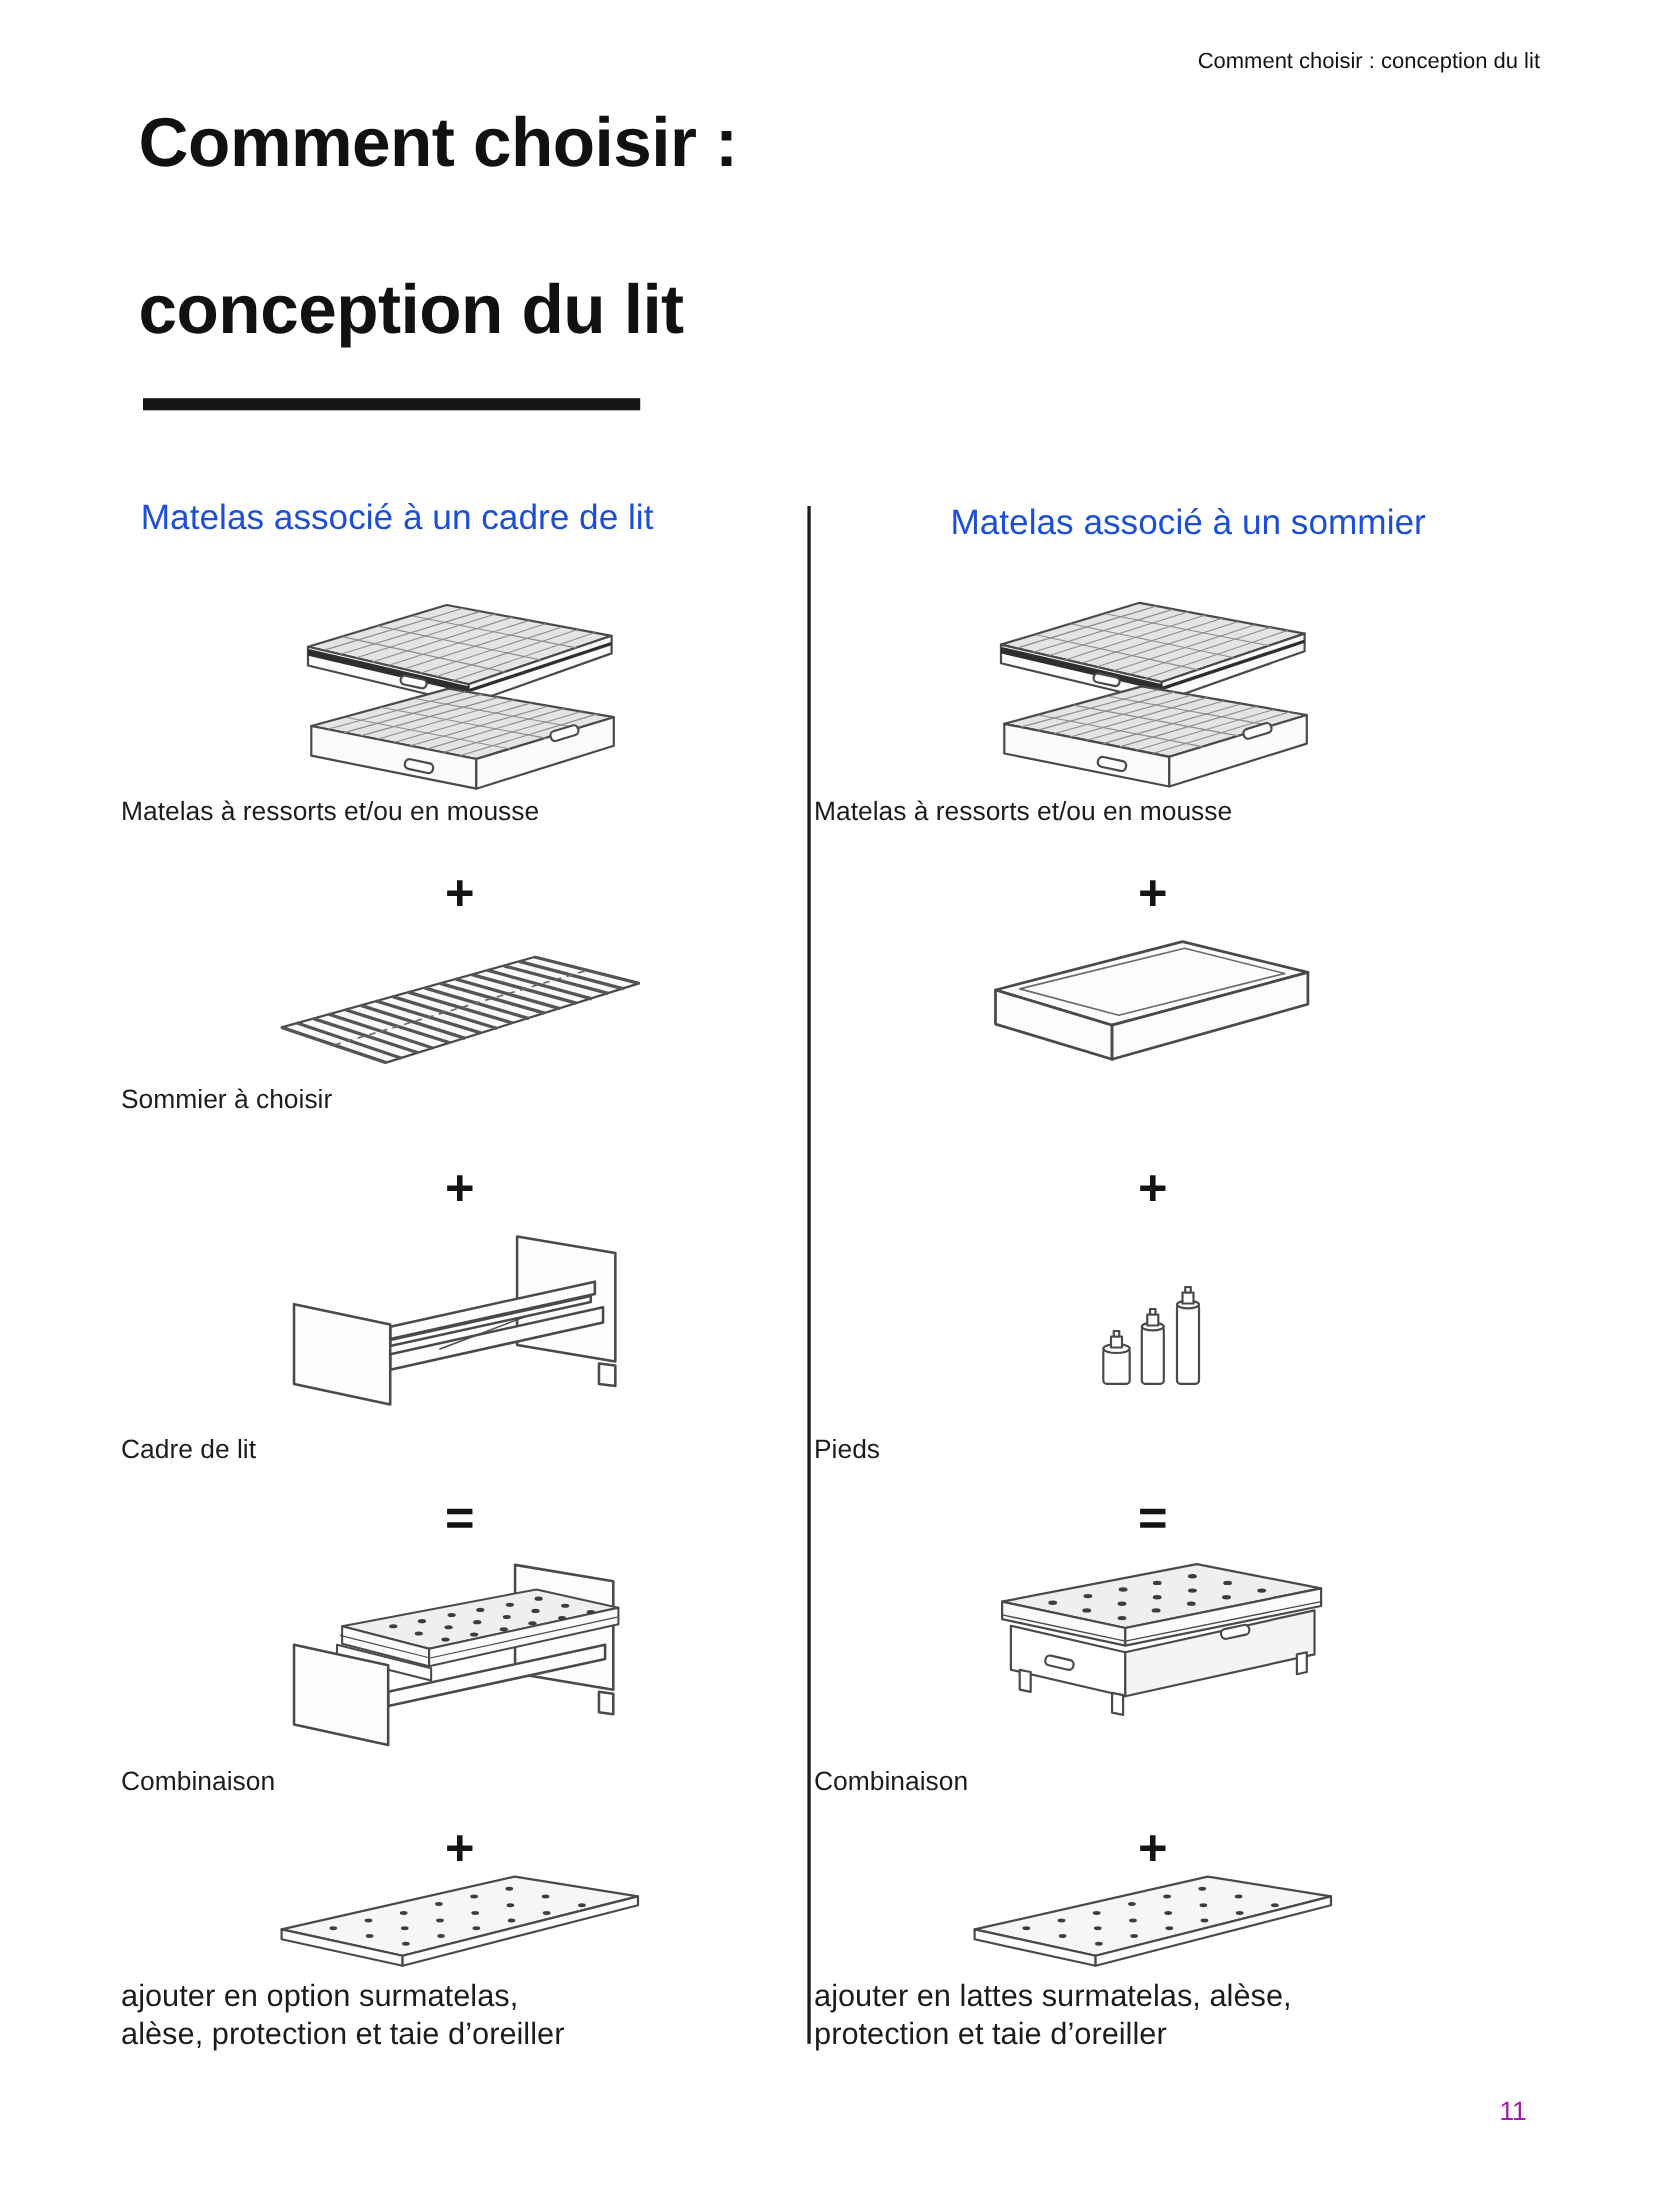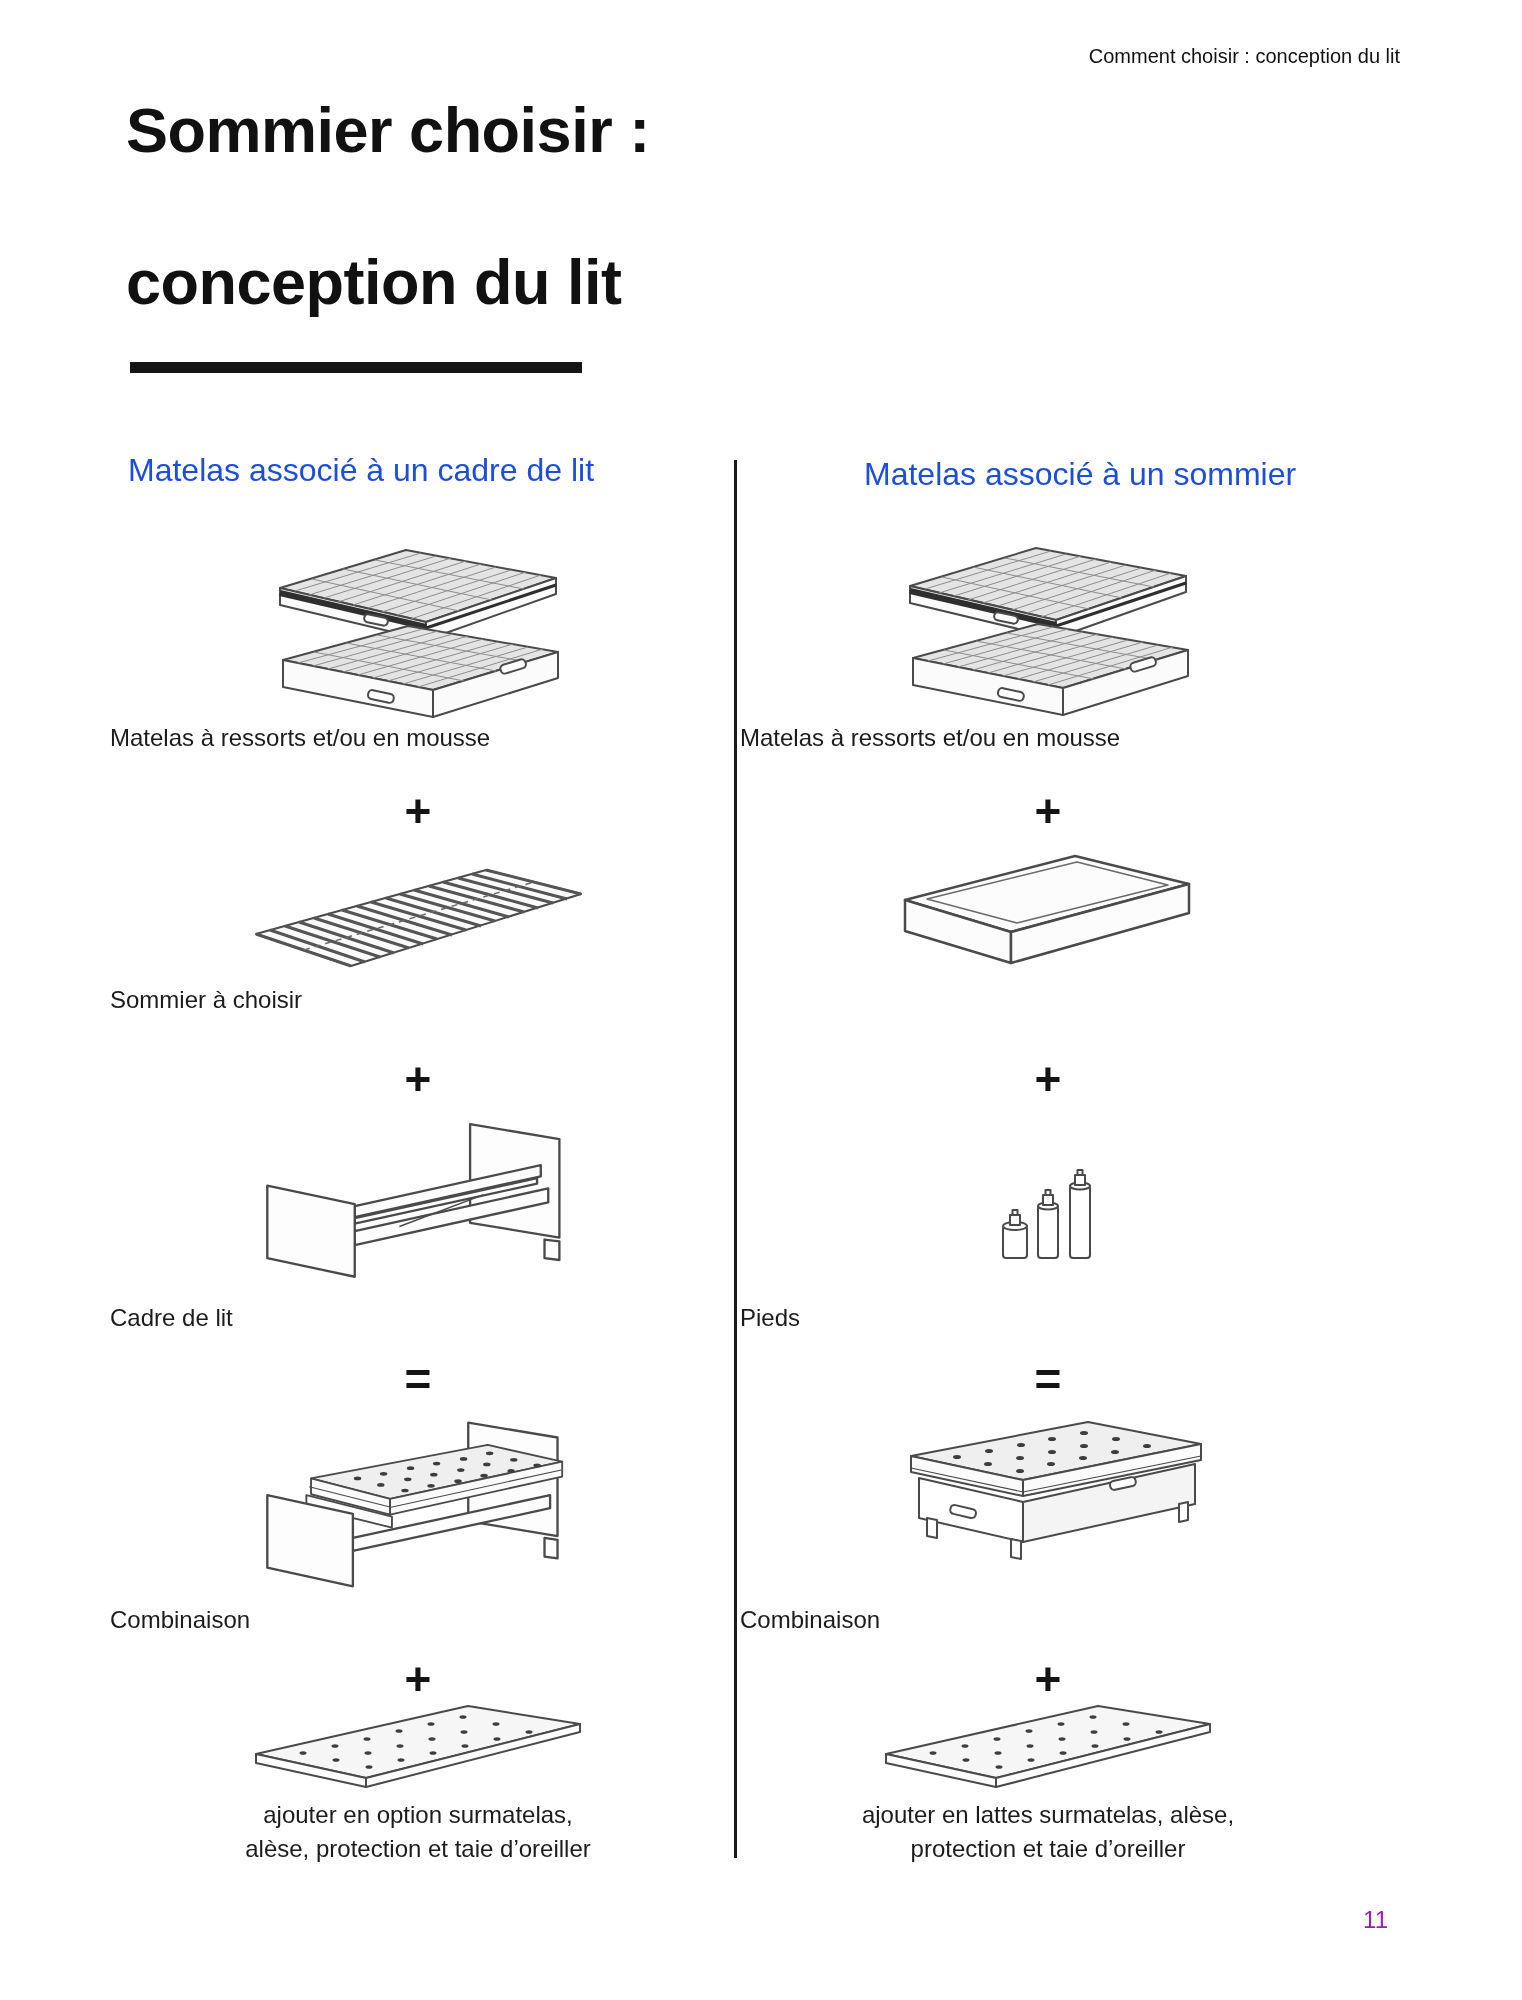--- a/index.html
+++ b/index.html
@@ -18,21 +18,21 @@
   .title{
     position:absolute;left:126px;top:92px;width:900px;
     font-size:63px;line-height:76px;font-weight:bold;color:#111;
     letter-spacing:-0.5px;white-space:pre-line;
   }
   .rule{position:absolute;left:130px;top:362px;width:452px;height:11px;background:#141414;}
   .divider{position:absolute;left:734px;top:460px;width:3px;height:1398px;background:#1a1a1a;}
   .h2{position:absolute;font-size:32px;color:#1d4ed8;white-space:nowrap;}
   .lbl{position:absolute;width:616px;text-align:left;font-size:24px;color:#1c1c1c;}
   .op{position:absolute;width:616px;text-align:center;font-size:46px;font-weight:bold;line-height:1;color:#141414;}
-  .cap{position:absolute;width:616px;text-align:center;font-size:24px;line-height:34px;color:#1c1c1c;}
+  .cap{position:absolute;width:616px;font-size:28px;line-height:34px;color:#1c1c1c;}
   .illus{position:absolute;}
   .pageno{position:absolute;right:134px;top:1906px;font-size:24px;color:#a21caf;}
 </style>
 </head>
 <body>
 
 <svg width="0" height="0" style="position:absolute" aria-hidden="true">
   <defs>
     <symbol id="sym-mattress-pair" viewBox="0 0 300 185">
       <g stroke="#4a4a4a" stroke-width="2" stroke-linejoin="round">
@@ -204,21 +204,21 @@
           <ellipse cx="281" cy="38" rx="3.5" ry="1.8"></ellipse>
       </g>
     </symbol>
   </defs>
 </svg>
 
 <div class="page">
 
   <div class="runhead">Comment choisir : conception du lit</div>
 
-  <div class="title"><span>Sommier choisir :</span><br>
+  <div class="title"><span>Comment choisir :</span><br>
   <span>conception du lit</span></div>
 
   <div class="rule"></div>
   <div class="divider"></div>
 
   <div class="h2" style="left:128px;top:452px;">Matelas associé à un cadre de lit</div>
 
   <svg class="illus" style="left:268px;top:540px;width:300px;height:185px;">
       <use href="#sym-mattress-pair"></use>
     </svg>

